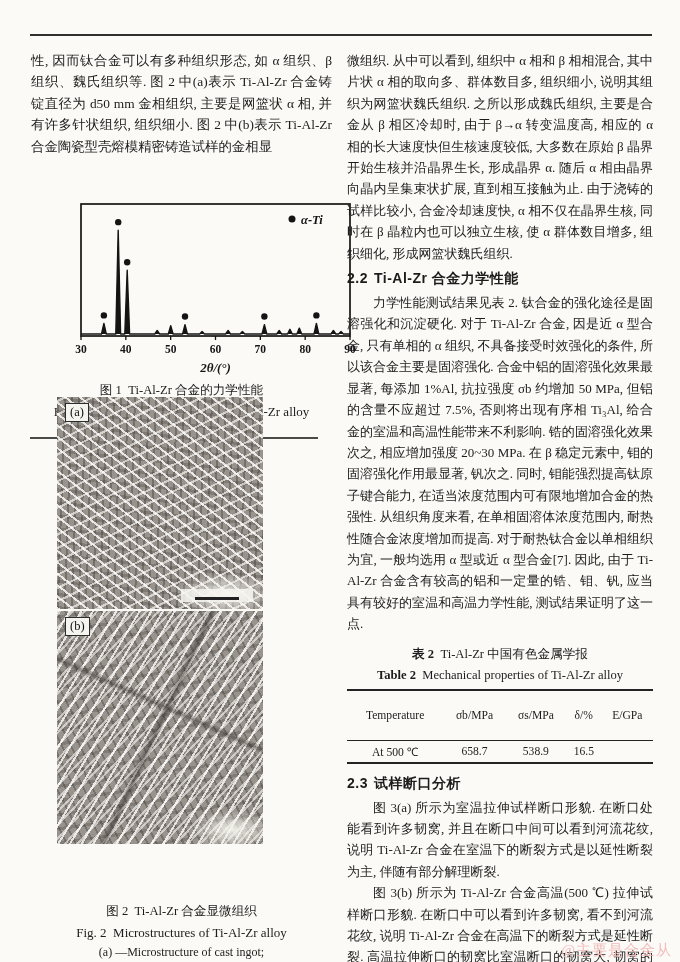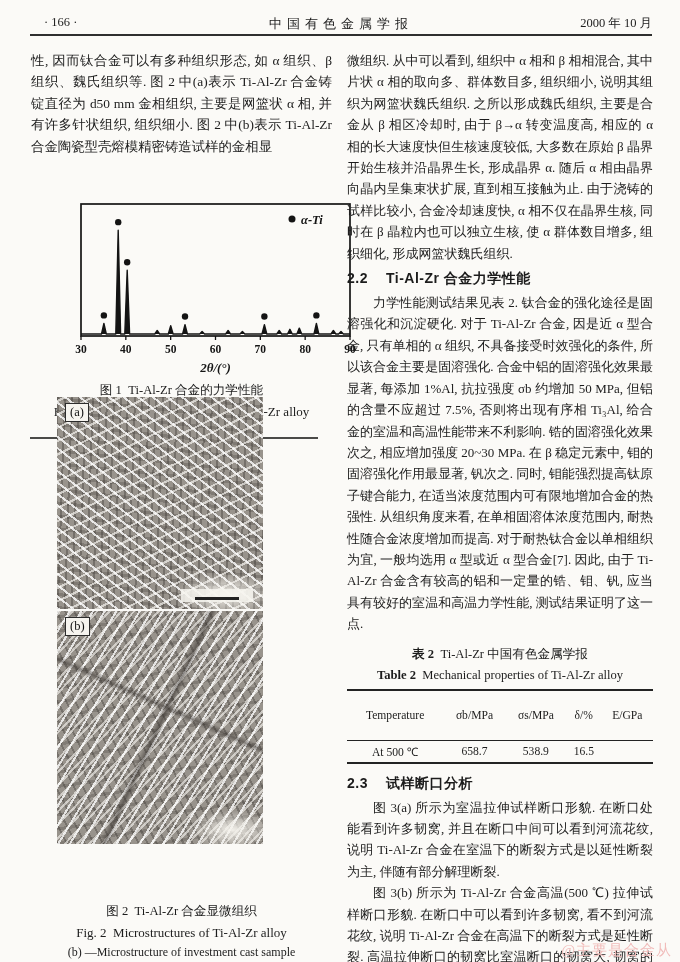--- a/index.html
+++ b/index.html
@@ -13,21 +13,21 @@
   .hdr .date{position:absolute;right:0;top:0;}
   .hdr-rule{position:absolute;top:34px;left:30px;width:622px;height:2px;background:#2f2f2f;}
   
   .colL{position:absolute;left:31px;top:50px;width:301px;}
   .colR{position:absolute;left:347px;top:50px;width:306px;}
   p.body{margin:0;font-size:13.4px;line-height:21.45px;text-align:justify;}
   .colR p.body{font-size:13px;line-height:21.4px;}
   p.ind{text-indent:2em;}
   h3.sec{margin:6px 0 4px 0;font-family:"Liberation Sans",sans-serif;font-size:14px;
          font-weight:bold;letter-spacing:.5px;}
-  h3.sec .secno{margin-right:18px;}
+  h3.sec .secno{margin-right:6px;}
   
   .chart-wrap{position:absolute;left:38px;top:150px;width:300px;height:180px;}
   
   .figcap{position:absolute;left:0;width:301px;text-align:center;font-size:12.6px;line-height:21px;}
   .figcap .b{font-weight:normal;}
   .figcap .en{font-size:13px;}
   .figcap .sub{font-size:12px;line-height:18.5px;}
   .cap1{top:330px;}
   .cap2{top:851px;}
   .col-rule{position:absolute;left:-1px;top:387px;width:288px;height:2px;background:#4a4a48;}
@@ -64,25 +64,20 @@
   table.t2 td{padding:3px 1px;text-align:center;}
   table.t2 th{text-align:center;}
   
   .wm{position:absolute;right:8px;bottom:2px;color:#f1bcba;font-size:15px;letter-spacing:1px;}
 </style>
 </head>
 <body>
 
 <div class="page">
 
-  <div class="hdr">
-    <span class="pageno">· 166 ·</span>
-    <span class="journal">中国有色金属学报</span>
-    <span class="date">2000 年 10 月</span>
-  </div>
   <div class="hdr-rule"></div>
 
   <div class="colL">
     <p class="body">性, 因而钛合金可以有多种组织形态, 如 α 组织、β 组织、魏氏组织等. 图 2 中(a)表示 Ti-Al-Zr 合金铸锭直径为 d50 mm 金相组织, 主要是网篮状 α 相, 并有许多针状组织, 组织细小. 图 2 中(b)表示 Ti-Al-Zr 合金陶瓷型壳熔模精密铸造试样的金相显</p>
 
     <div class="chart-wrap">
       <svg id="xrd-svg" width="300" height="180">
           <rect x="12" y="4" width="269" height="132" fill="none" stroke="#141414" stroke-width="1.7"></rect>
           <path d="M12,134 L32.5,134 L34.9,123.4 L37.3,134 L46.8,134 L49.2,30.2 L51.6,134 L55.8,134 L58.2,70.3 L60.6,134 L85.8,134 L88.2,130.5 L90.6,134 L99.3,134 L101.7,125.7 L104.1,134 L113.6,134 L116.0,124.6 L118.4,134 L130.7,134 L133.1,131.6 L135.5,134 L156.7,134 L159.1,130.5 L161.5,134 L171.0,134 L173.4,131.6 L175.8,134 L193.0,134 L195.4,124.6 L197.8,134 L207.8,134 L210.2,130.5 L212.6,134 L218.5,134 L220.9,129.3 L223.3,134 L227.9,134 L230.3,128.1 L232.7,134 L245.0,134 L247.4,123.4 L249.8,134 L262.0,134 L264.4,130.5 L266.8,134 L269.6,134 L272.0,131.6 L274.4,134 L281,134" fill="#141414" stroke="#141414" stroke-width="1.4" stroke-linejoin="round"></path>
           <circle cx="34.86500000000001" cy="115.38" r="3.2" fill="#141414"></circle>
@@ -131,20 +126,21 @@
       <span class="panel-label">(b)</span>
     </div>
 
     <div class="figcap cap2">
       <div>
         <span class="b">图 2</span>&nbsp;&nbsp;<span>Ti-Al-Zr 合金显微组织</span>
       </div>
       <div class="en">
         <span class="b">Fig. 2</span>&nbsp;&nbsp;<span>Microstructures of Ti-Al-Zr alloy</span>
       </div>
+      <div class="sub">(a) —Microstructure of cast ingot;</div>
       <div class="sub">(b) —Microstructure of investment cast sample</div>
     </div>
   </div>
 
   <div class="colR">
     <p class="body">微组织. 从中可以看到, 组织中 α 相和 β 相相混合, 其中片状 α 相的取向多、群体数目多, 组织细小, 说明其组织为网篮状魏氏组织. 之所以形成魏氏组织, 主要是合金从 β 相区冷却时, 由于 β→α 转变温度高, 相应的 α 相的长大速度快但生核速度较低, 大多数在原始 β 晶界开始生核并沿晶界生长, 形成晶界 α. 随后 α 相由晶界向晶内呈集束状扩展, 直到相互接触为止. 由于浇铸的试样比较小, 合金冷却速度快, α 相不仅在晶界生核, 同时在 β 晶粒内也可以独立生核, 使 α 群体数目增多, 组织细化, 形成网篮状魏氏组织.</p>
 
     <h3 class="sec">
       <span class="secno">2.2</span><span>Ti-Al-Zr 合金力学性能</span>
     </h3>

